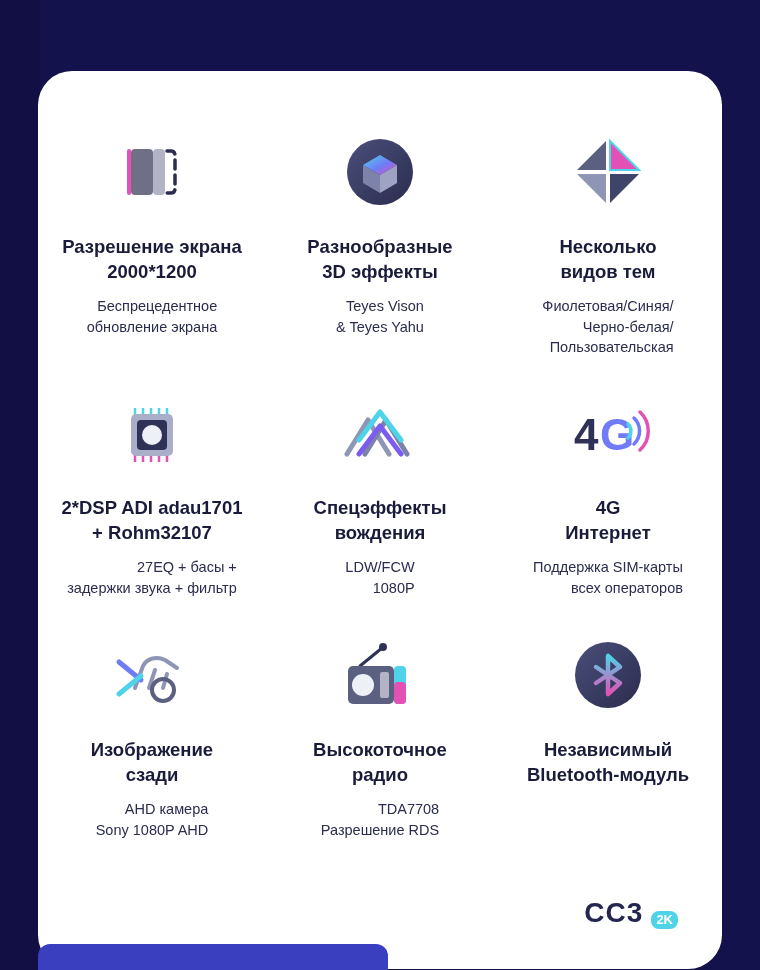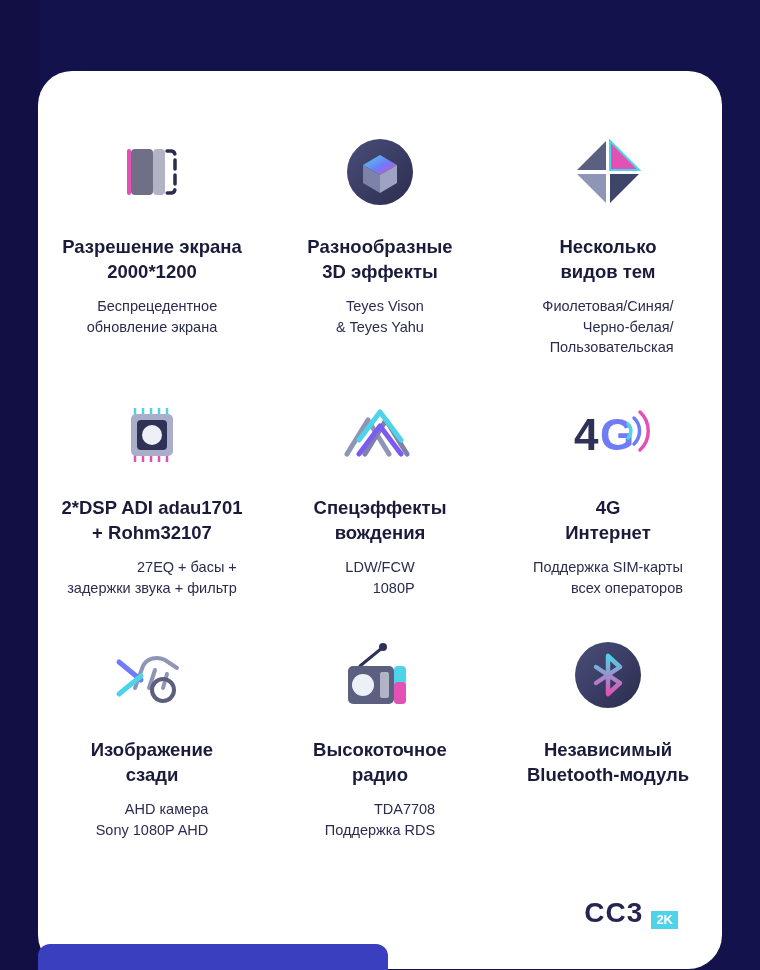--- a/index.html
+++ b/index.html
@@ -90,21 +90,21 @@
     font-size: 28px;
     font-weight: bold;
     letter-spacing: 1px;
     color: #24264f;
   }
   .brand-badge {
     background: #4ed3e8;
     color: #ffffff;
     font-size: 13px;
     font-weight: bold;
-    border-radius: 0;
+    border-radius: 8px;
     padding: 2px 5px 3px 5px;
     line-height: 1;
   }
   .bottom-strip {
     position: absolute;
     left: 38px;
     bottom: 0px;
     width: 350px;
     height: 26px;
     background: #3a3fc0;
@@ -273,21 +273,21 @@
             <rect x="18" y="34" width="46" height="38" rx="5" fill="#5b6080"></rect>
             <circle cx="33" cy="53" r="11" fill="#eef0f7"></circle>
             <rect x="50" y="40" width="9" height="26" rx="2" fill="#b3b3c6"></rect>
             <rect x="64" y="34" width="12" height="38" rx="4" fill="#4ed3e8"></rect>
             <rect x="64" y="50" width="12" height="22" rx="4" fill="#e451b4"></rect>
           </svg>
         </div>
         <div class="cell-title">Высокоточное
 радио</div>
         <div class="cell-sub">TDA7708
-Поддержка RDS</div>
+Разрешение RDS</div>
       </div>
 
       <div class="cell">
         <div class="icon-wrap">
           <svg width="86" height="86" viewBox="0 0 86 86">
             <defs>
               <linearGradient id="gbt" x1="0" y1="0" x2="1" y2="1">
                 <stop offset="0" stop-color="#4a4f7a"></stop>
                 <stop offset="1" stop-color="#2b2c4e"></stop>
               </linearGradient>

